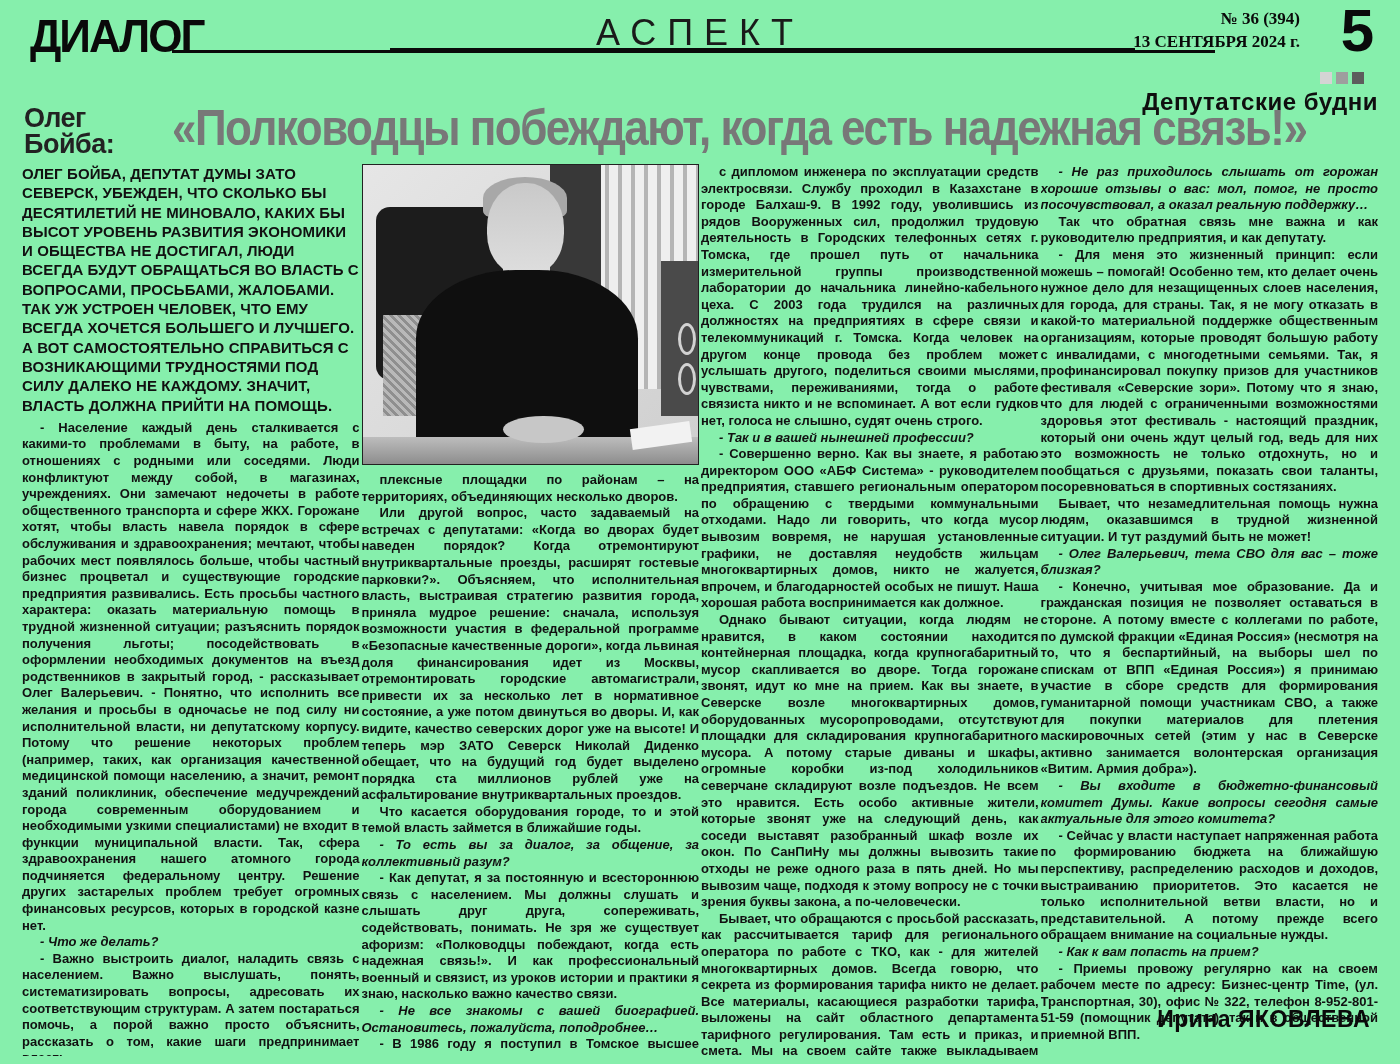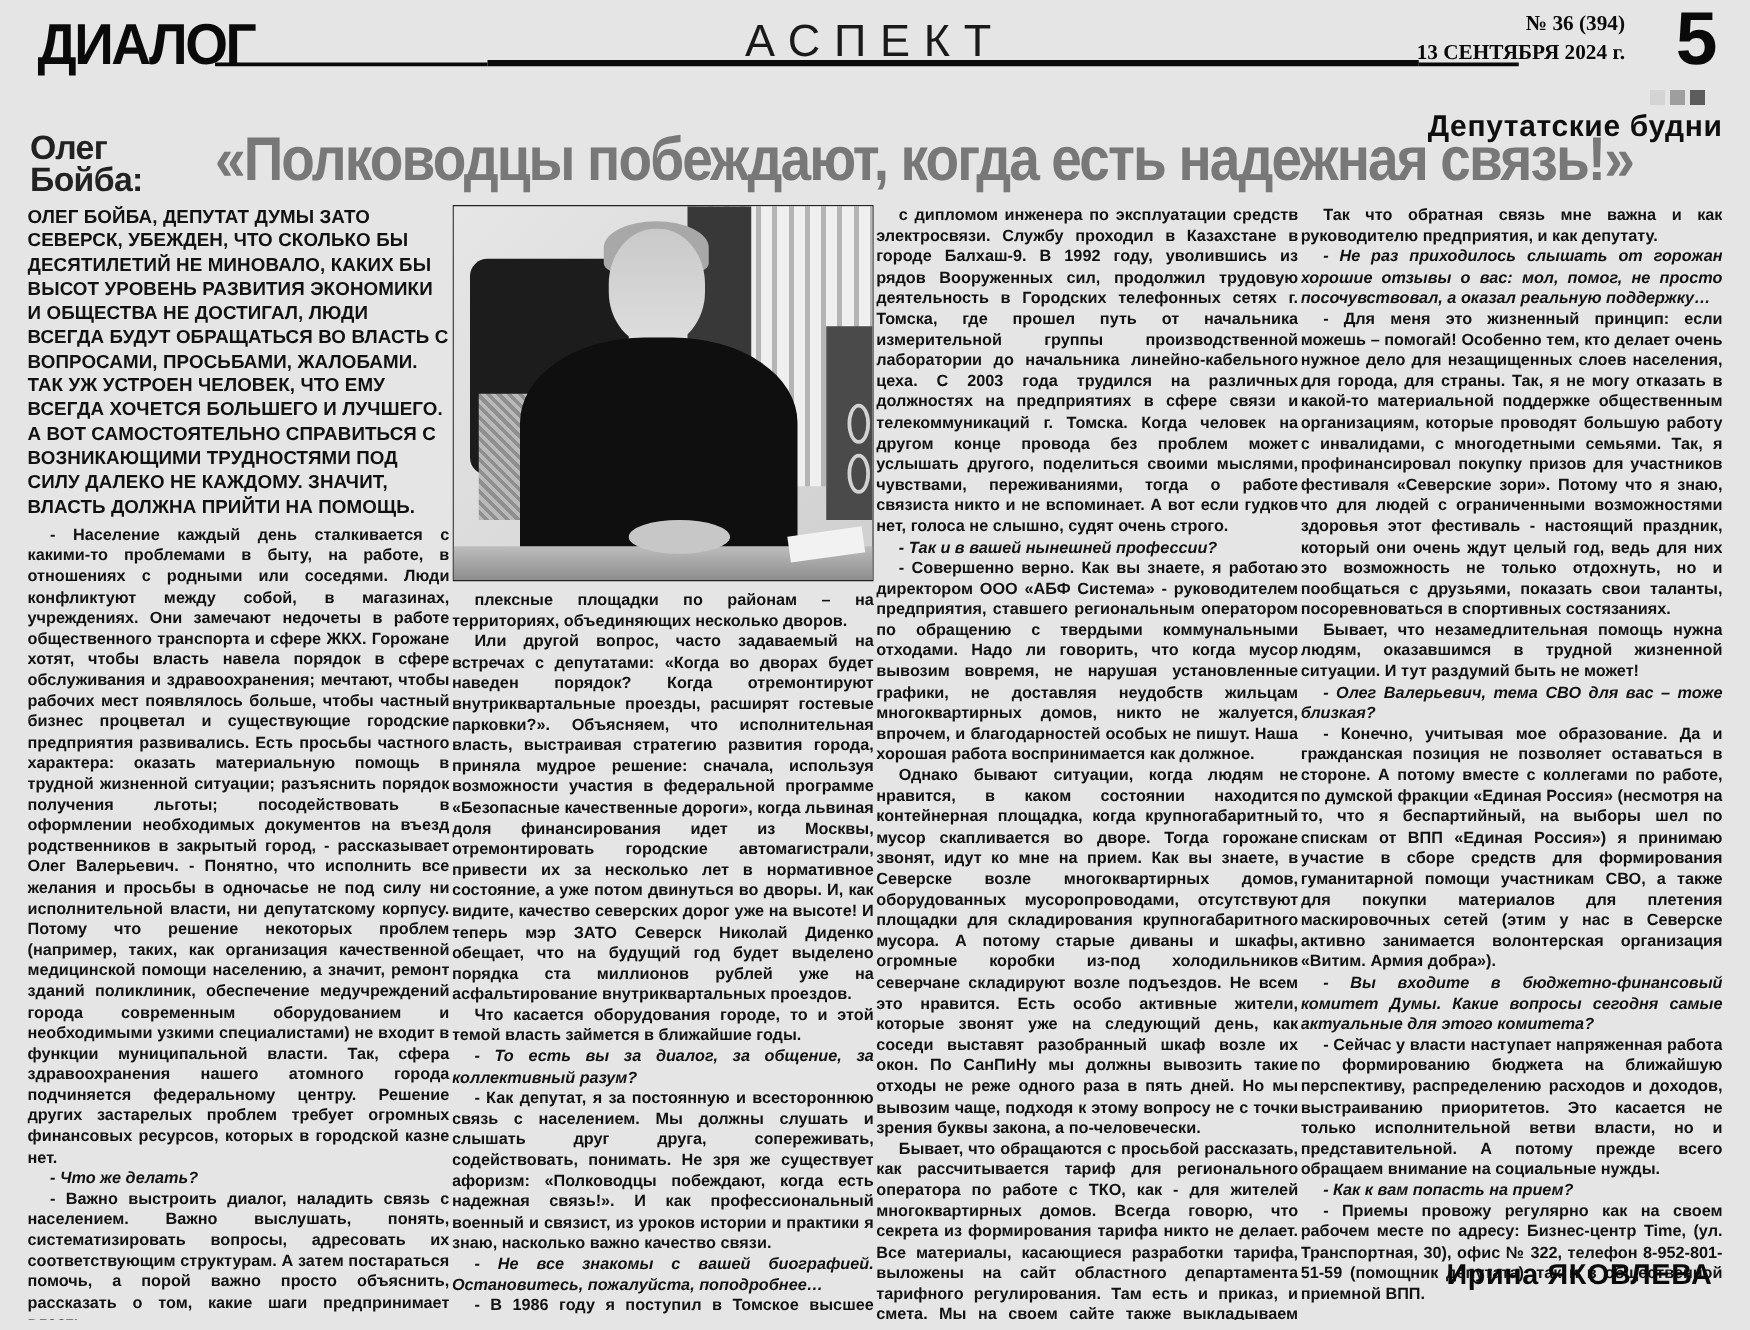--- a/index.html
+++ b/index.html
@@ -1,17 +1,17 @@
 <!DOCTYPE html>
 <html lang="ru"><head>
 <meta charset="utf-8">
 <style>
   html,body{margin:0;padding:0;background:#888;}
   .page{
-    position:relative;width:1400px;height:1064px;background:#e5e5e5;
+    position:relative;width:1400px;height:1064px;background:#86efac;
     font-family:"Liberation Sans",sans-serif;color:#111;overflow:hidden;
     margin:0 auto;
   }
   
   .logo{
     position:absolute;left:30px;top:10px;
     font-family:"Liberation Sans",sans-serif;
     font-weight:900;font-size:44px;letter-spacing:-2px;color:#0a0a0a;
     transform:scaleY(1.05);transform-origin:left top;
   }
@@ -164,22 +164,22 @@
         </div>
     </div>
     <div class="col">
         <p class="para normal">с дипломом инженера по эксплуатации средств электросвязи. Службу проходил в Казахстане в городе Балхаш-9. В 1992 году, уволившись из рядов Вооруженных сил, продолжил трудовую деятельность в Городских телефонных сетях г. Томска, где прошел путь от начальника измерительной группы производственной лаборатории до начальника линейно-кабельного цеха. С 2003 года трудился на различных должностях на предприятиях в сфере связи и телекоммуникаций г. Томска. Когда человек на другом конце провода без проблем может услышать другого, поделиться своими мыслями, чувствами, переживаниями, тогда о работе связиста никто и не вспоминает. А вот если гудков нет, голоса не слышно, судят очень строго.</p>
         <p class="para question">- Так и в вашей нынешней профессии?</p>
         <p class="para normal">- Совершенно верно. Как вы знаете, я работаю директором ООО «АБФ Система» - руководителем предприятия, ставшего региональным оператором по обращению с твердыми коммунальными отходами. Надо ли говорить, что когда мусор вывозим вовремя, не нарушая установленные графики, не доставляя неудобств жильцам многоквартирных домов, никто не жалуется, впрочем, и благодарностей особых не пишут. Наша хорошая работа воспринимается как должное.</p>
         <p class="para normal">Однако бывают ситуации, когда людям не нравится, в каком состоянии находится контейнерная площадка, когда крупногабаритный мусор скапливается во дворе. Тогда горожане звонят, идут ко мне на прием. Как вы знаете, в Северске возле многоквартирных домов, оборудованных мусоропроводами, отсутствуют площадки для складирования крупногабаритного мусора. А потому старые диваны и шкафы, огромные коробки из-под холодильников северчане складируют возле подъездов. Не всем это нравится. Есть особо активные жители, которые звонят уже на следующий день, как соседи выставят разобранный шкаф возле их окон. По СанПиНу мы должны вывозить такие отходы не реже одного раза в пять дней. Но мы вывозим чаще, подходя к этому вопросу не с точки зрения буквы закона, а по-человечески.</p>
         <p class="para normal">Бывает, что обращаются с просьбой рассказать, как рассчитывается тариф для регионального оператора по работе с ТКО, как - для жителей многоквартирных домов. Всегда говорю, что секрета из формирования тарифа никто не делает. Все материалы, касающиеся разработки тарифа, выложены на сайт областного департамента тарифного регулирования. Там есть и приказ, и смета. Мы на своем сайте также выкладываем необходимую информацию. К примеру, есть там и приказ областного департамента природных ресурсов о нормативах накопления. Пожалуйста, смотрите, анализируйте.</p>
       </div>
     <div class="col">
+        <p class="para question">- Не раз приходилось слышать от горожан хорошие отзывы о вас: мол, помог, не просто посочувствовал, а оказал реальную поддержку…</p>
         <p class="para normal">Так что обратная связь мне важна и как руководителю предприятия, и как депутату.</p>
-        <p class="para question">- Не раз приходилось слышать от горожан хорошие отзывы о вас: мол, помог, не просто посочувствовал, а оказал реальную поддержку…</p>
         <p class="para normal">- Для меня это жизненный принцип: если можешь – помогай! Особенно тем, кто делает очень нужное дело для незащищенных слоев населения, для города, для страны. Так, я не могу отказать в какой-то материальной поддержке общественным организациям, которые проводят большую работу с инвалидами, с многодетными семьями. Так, я профинансировал покупку призов для участников фестиваля «Северские зори». Потому что я знаю, что для людей с ограниченными возможностями здоровья этот фестиваль - настоящий праздник, который они очень ждут целый год, ведь для них это возможность не только отдохнуть, но и пообщаться с друзьями, показать свои таланты, посоревноваться в спортивных состязаниях.</p>
         <p class="para normal">Бывает, что незамедлительная помощь нужна людям, оказавшимся в трудной жизненной ситуации. И тут раздумий быть не может!</p>
         <p class="para question">- Олег Валерьевич, тема СВО для вас – тоже близкая?</p>
         <p class="para normal">- Конечно, учитывая мое образование. Да и гражданская позиция не позволяет оставаться в стороне. А потому вместе с коллегами по работе, по думской фракции «Единая Россия» (несмотря на то, что я беспартийный, на выборы шел по спискам от ВПП «Единая Россия») я принимаю участие в сборе средств для формирования гуманитарной помощи участникам СВО, а также для покупки материалов для плетения маскировочных сетей (этим у нас в Северске активно занимается волонтерская организация «Витим. Армия добра»).</p>
         <p class="para question">- Вы входите в бюджетно-финансовый комитет Думы. Какие вопросы сегодня самые актуальные для этого комитета?</p>
         <p class="para normal">- Сейчас у власти наступает напряженная работа по формированию бюджета на ближайшую перспективу, распределению расходов и доходов, выстраиванию приоритетов. Это касается не только исполнительной ветви власти, но и представительной. А потому прежде всего обращаем внимание на социальные нужды.</p>
         <p class="para question">- Как к вам попасть на прием?</p>
         <p class="para normal">- Приемы провожу регулярно как на своем рабочем месте по адресу: Бизнес-центр Time, (ул. Транспортная, 30), офис № 322, телефон 8-952-801-51-59 (помощник депутата), так и в общественной приемной ВПП.</p>
       </div>
   </div>

